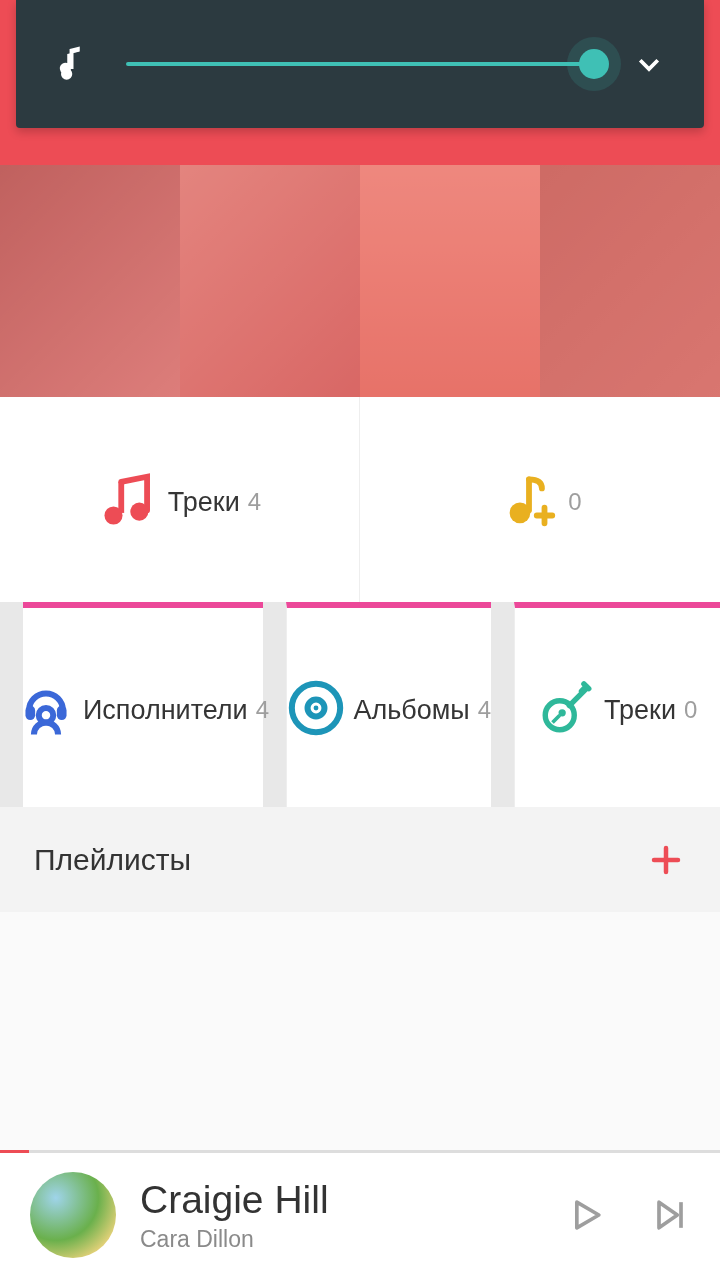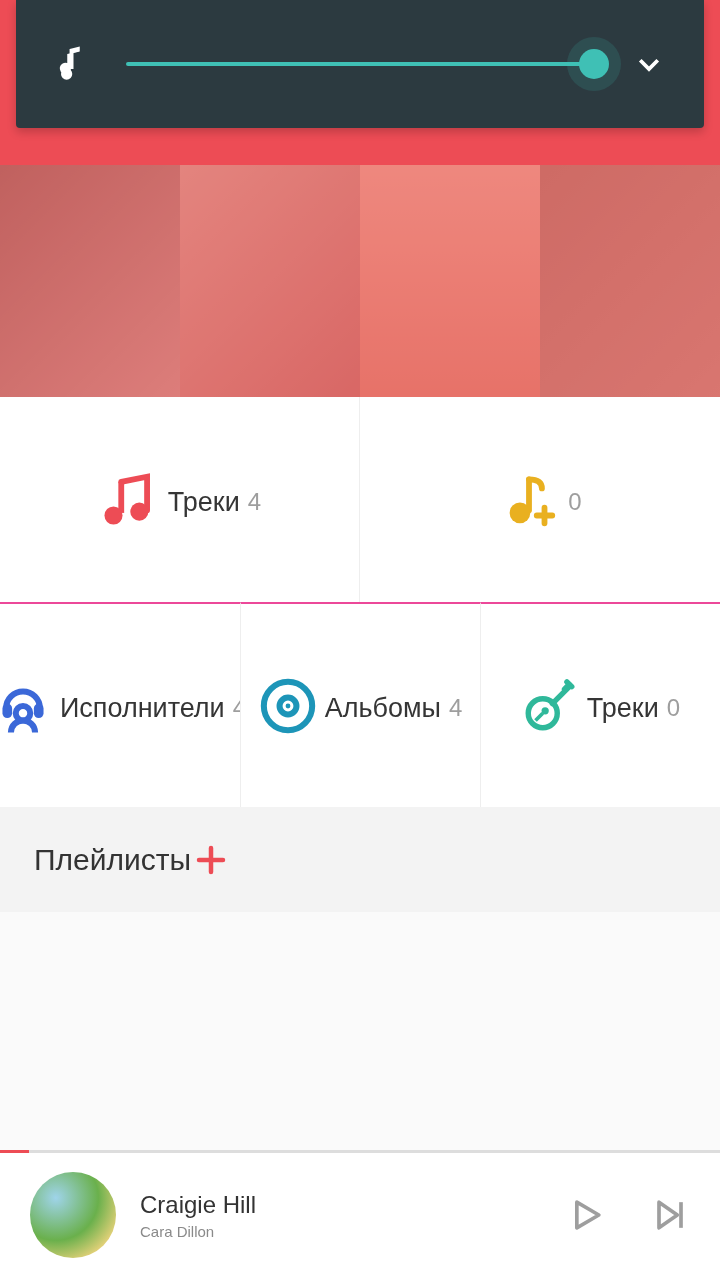--- a/index.html
+++ b/index.html
@@ -76,30 +76,30 @@
     display: flex; flex-direction: row;
     align-items: center; justify-content: center;
     gap: 8px;
     text-align: right;
   }
   .tile.half { width: 50%; }
   .tile.third { width: 33.333%; }
   .tile-label { font-size: 27px; color: #353535; margin-top:6px; }
   .tile-count { font-size: 24px; color: #9e9e9e; margin-top:4px; }
   .tile.half:first-child { border-right:1px solid #eee; }
-  .row2 .tile { border-top:2px solid #ec4899; }
+  .row2 .tile { border-top:6px solid #ec4899;margin-left:23px; }
   .row2 .tile + .tile { border-left:1px solid #eee; }
   .tile-icon{ height:64px; display:flex; align-items:center;}
 
   
   .playlists {
     position:absolute; top:807px; left:0; right:0;
     height:105px;
     background:#f3f3f3;
-    display:flex; align-items:center; justify-content:flex-start;
+    display:flex; align-items:center; justify-content:space-between;
     padding:0 34px;
   }
   .playlists-title{ font-size:30px; color:#333; }
   .plus-btn{ width:40px; height:40px; display:flex; align-items:center; justify-content:center;}
 
   .empty-area{
     position:absolute; top:912px; left:0; right:0; bottom:130px;
     background:#fafafa;
   }
 
@@ -116,22 +116,22 @@
     background:#ddd;
   }
   .progress-fill{ height:100%; width:4%; background:#ed4c55; }
   .np-art{
     width:86px; height:86px; border-radius:50%;
     background: radial-gradient(circle at 30% 30%, #9fd4ea 0%, #6ab04c 50%, #e7d27a 80%);
     flex-shrink:0;
     overflow:hidden;
   }
   .np-text{ flex:1; display:flex; flex-direction:column; gap:4px; }
-  .np-title{ font-size:24px; color:#333; }
-  .np-artist{ font-size:15px; color:#8a8a8a; }
+  .np-title{ font-size:39px; color:#333; }
+  .np-artist{ font-size:23px; color:#8a8a8a; }
   .np-ctrl{ width:60px; height:60px; display:flex; align-items:center; justify-content:center; }
 </style>
 </head>
 <body>
 
 <div class="red-band"></div>
 
 <div class="volume-overlay">
   <span class="volume-icon">
     <svg width="30" height="36" viewBox="0 0 24 28">

